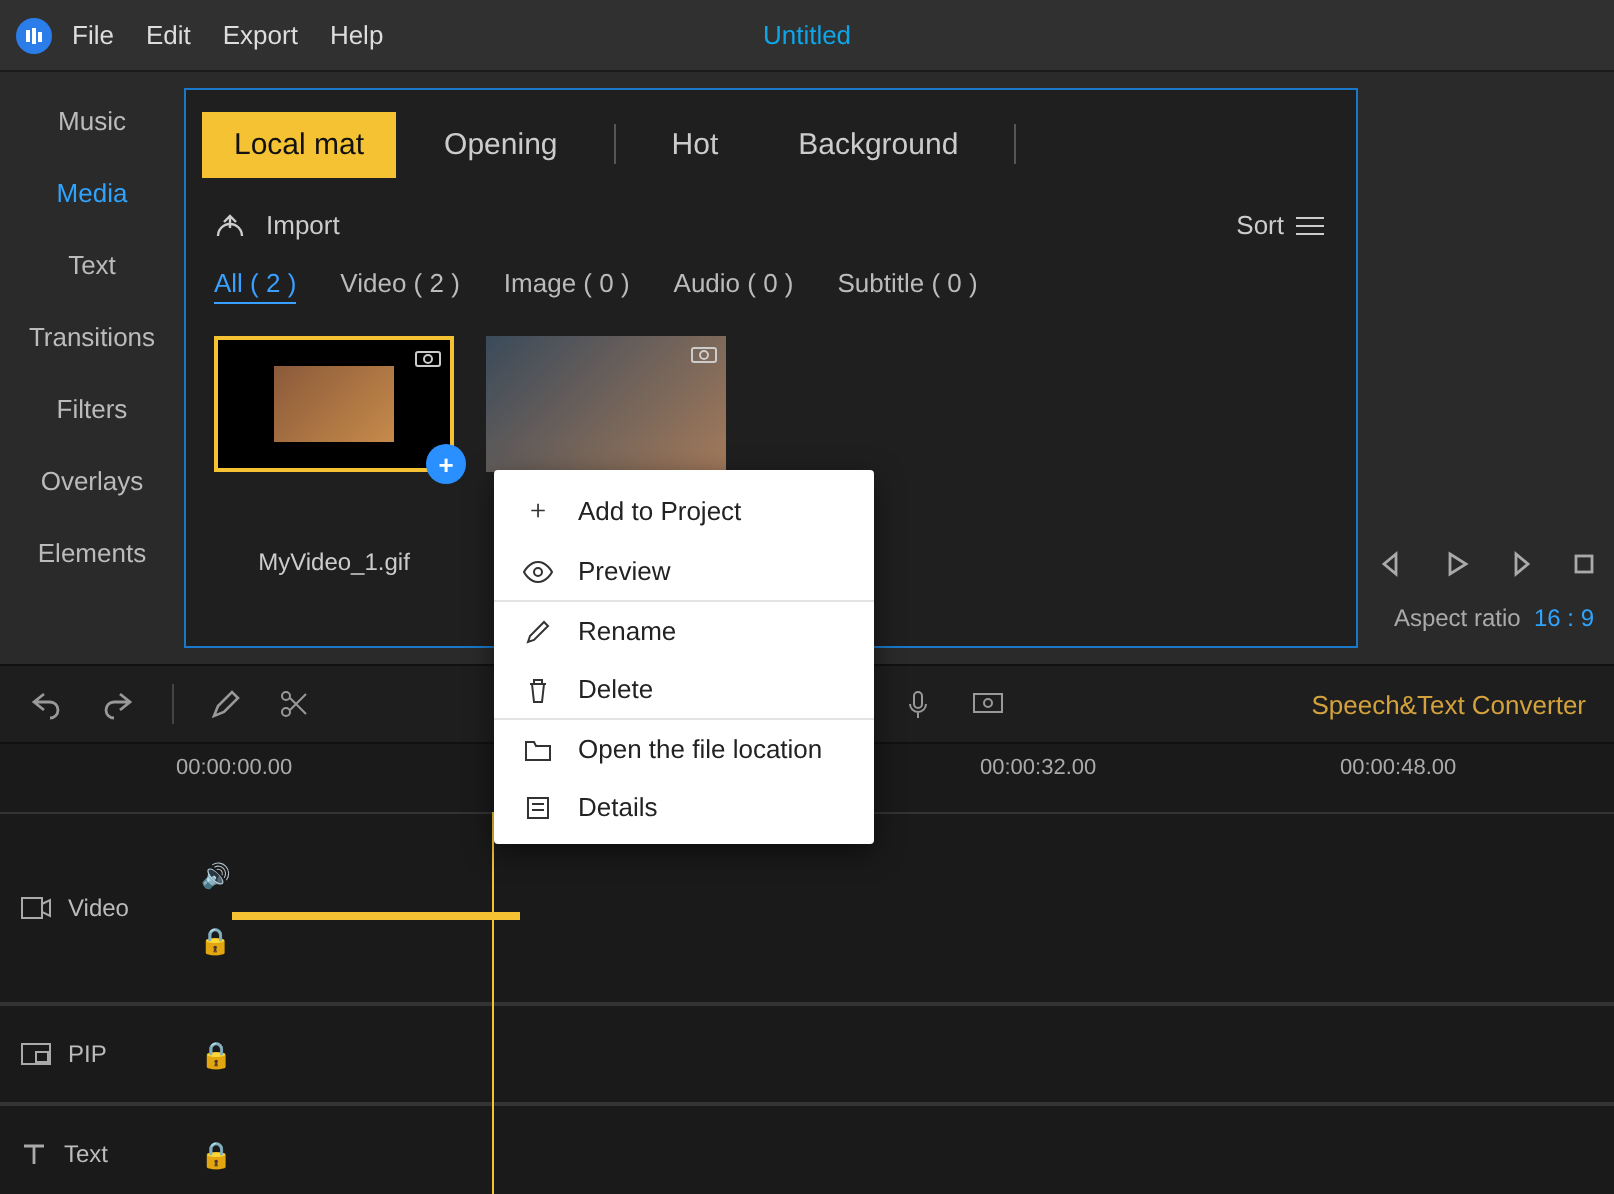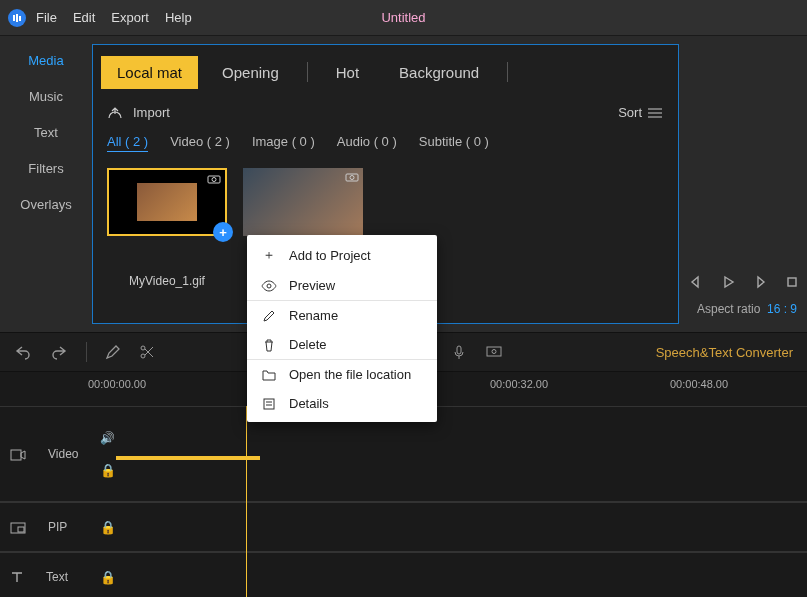--- a/index.html
+++ b/index.html
@@ -14,21 +14,21 @@
   height: 36px; background: #303030; display: flex; align-items: center;
   border-bottom: 1px solid #1a1a1a;
 }
 .app-icon {
   width: 18px; height: 18px; border-radius: 50%; background: #2b7de9;
   margin: 0 6px 0 8px; display:flex; align-items:center; justify-content:center;
 }
 .app-icon svg { width:10px; height:10px; }
 .menu { display:flex; gap: 16px; padding-left:4px; }
 .menu span { cursor:pointer; color:#ddd; }
-.title { position:absolute; left:50%; transform:translateX(-50%); color:#f9a8d4; }
+.title { position:absolute; left:50%; transform:translateX(-50%); color:#0ea5e9; }
 .top-row { display:flex; }
 .left-nav {
   width: 92px; background:#2a2a2a; padding-top:6px;
 }
 .left-nav .nav-item {
   height:36px; display:flex; align-items:center; justify-content:center;
   color:#bbb; cursor:pointer;
 }
 .left-nav .nav-item.active { color:#2fa4ff; border-top:1px solid #2fa4ff00; }
 .media-panel {
@@ -74,21 +74,21 @@
 }
 .toolbar .sep { width:1px; height:20px; background:#444; }
 .tool { color:#999; cursor:pointer; display:flex; align-items:center; }
 .converter { margin-left:auto; color:#d4a23c; cursor:pointer; }
 .ruler {
   height:34px; background:#1a1a1a; position:relative; color:#aaa; font-size:11px;
 }
 .ruler .tick { position:absolute; top:6px; }
 .timeline { background:#1a1a1a; }
 .track { display:flex; align-items:center; border-top:1px solid #333; border-bottom:1px solid #333; }
-.track-head { width:100px; display:flex; align-items:flex-end; gap:22px; padding:0 10px; color:#bbb; font-size:12px;}
+.track-head { width:100px; display:flex; align-items:center; gap:8px; padding:0 10px; color:#bbb; font-size:12px;}
 .track-body { flex:1; position:relative;}
 .track.video { height:96px; }
 .track.small { height:50px; }
 .clip {
   position:absolute; left:0; top:2px; bottom:2px; width:144px;
   border:2px solid #f5c233; background:#000; overflow:hidden;
 }
 .playhead {
   position:absolute; left:246px; top:0; bottom:0; width:1px; background:#f5c233;
 }
@@ -120,25 +120,27 @@
     <span>Edit</span>
     <span>Export</span>
     <span>Help</span>
   </div>
   <div class="title">Untitled</div>
 </div>
 
 <div class="top-row">
 
   <div class="left-nav">
+    <div class="nav-item">Music</div>
     <div class="nav-item active">Media</div>
-    <div class="nav-item">Music</div>
     <div class="nav-item">Text</div>
+    <div class="nav-item">Transitions</div>
     <div class="nav-item">Filters</div>
     <div class="nav-item">Overlays</div>
+    <div class="nav-item">Elements</div>
   </div>
 
   <div class="media-panel">
     <div class="cat-tabs">
       <div class="cat-tab active">Local mat</div>
       <div class="cat-tab">Opening</div>
       <div class="cat-sep"></div>
       <div class="cat-tab">Hot</div>
       <div class="cat-tab">Background</div>
       <div class="cat-sep"></div>

